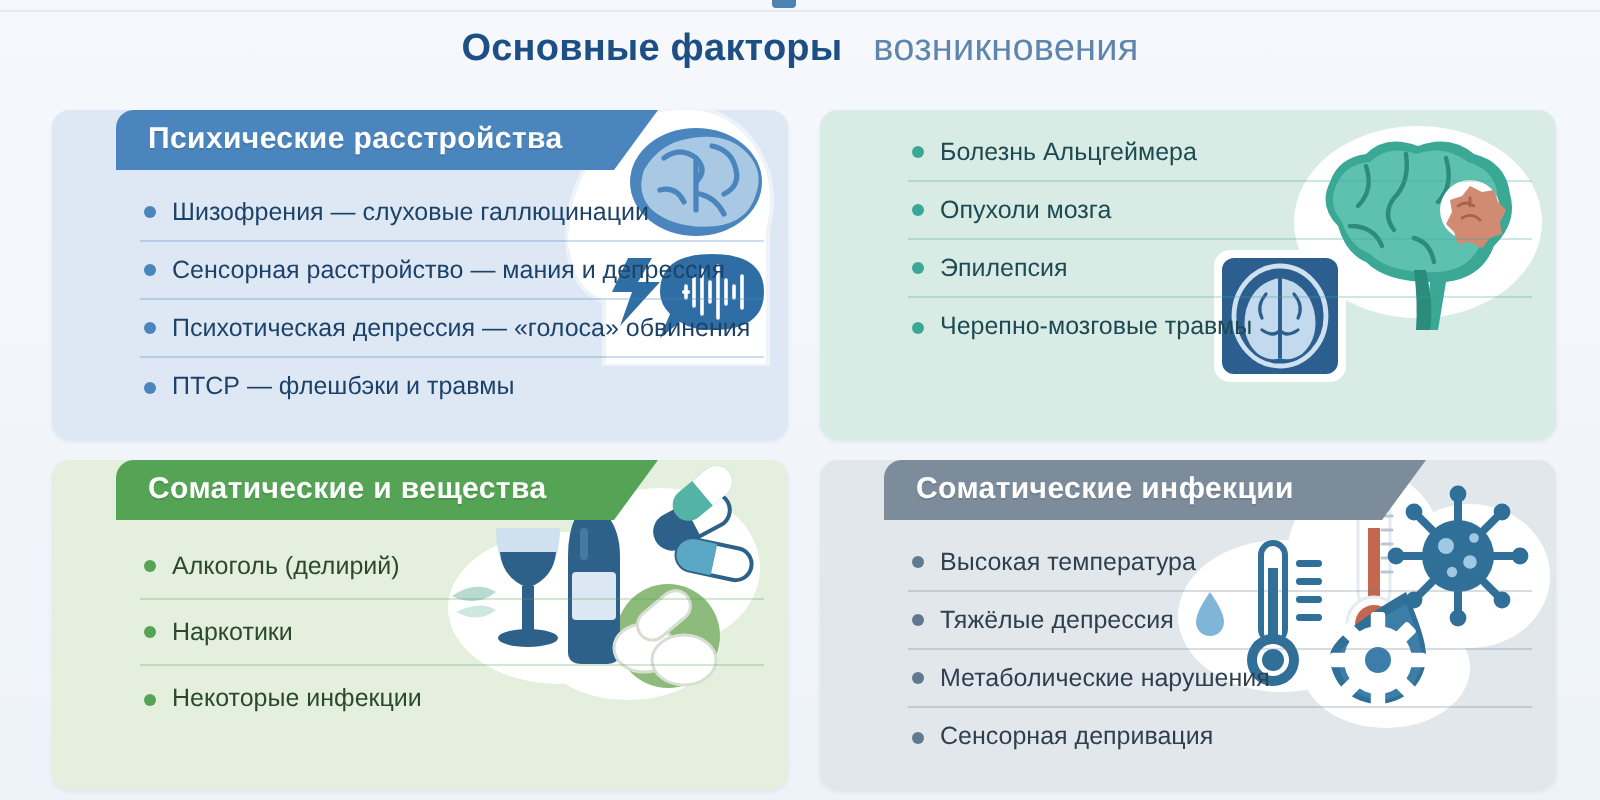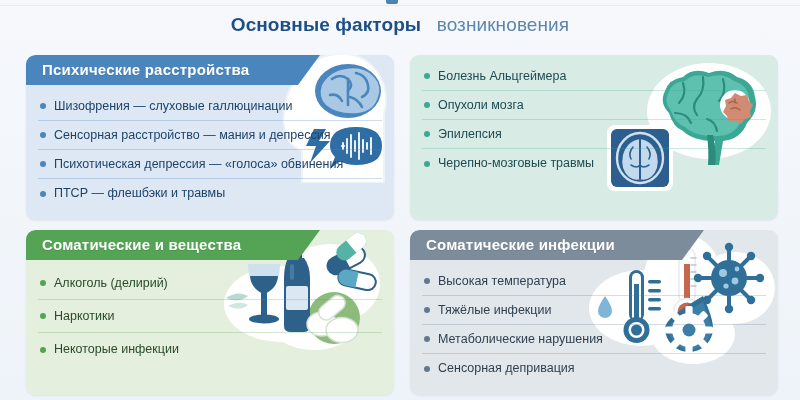--- a/index.html
+++ b/index.html
@@ -75,20 +75,21 @@
     grid-template-rows: 165px 165px;
     column-gap: 16px;
     row-gap: 10px;
   }
 
   .card {
     position: relative;
     border-radius: 9px;
     overflow: hidden;
     box-shadow: 0 1px 2px rgba(40,70,100,.08);
+    padding-left: 32px;
   }
   .card-head {
     position: relative;
     height: 30px;
     width: 100%;
     z-index: 3;
   }
   .card-head .ribbon {
     position: absolute;
     top: 0; left: 0;
@@ -533,21 +534,21 @@
       </div>
 
       <div class="card-body">
         <ul class="bullets rows4">
           <li class="sep">
             <span class="dot"></span>
             <span>Высокая температура</span>
           </li>
           <li class="sep">
             <span class="dot"></span>
-            <span>Тяжёлые инфекции</span>
+            <span>Тяжёлые депрессия</span>
           </li>
           <li class="sep">
             <span class="dot"></span>
             <span>Метаболические нарушения</span>
           </li>
           <li>
             <span class="dot"></span>
             <span>Сенсорная депривация</span>
           </li>
         </ul>

